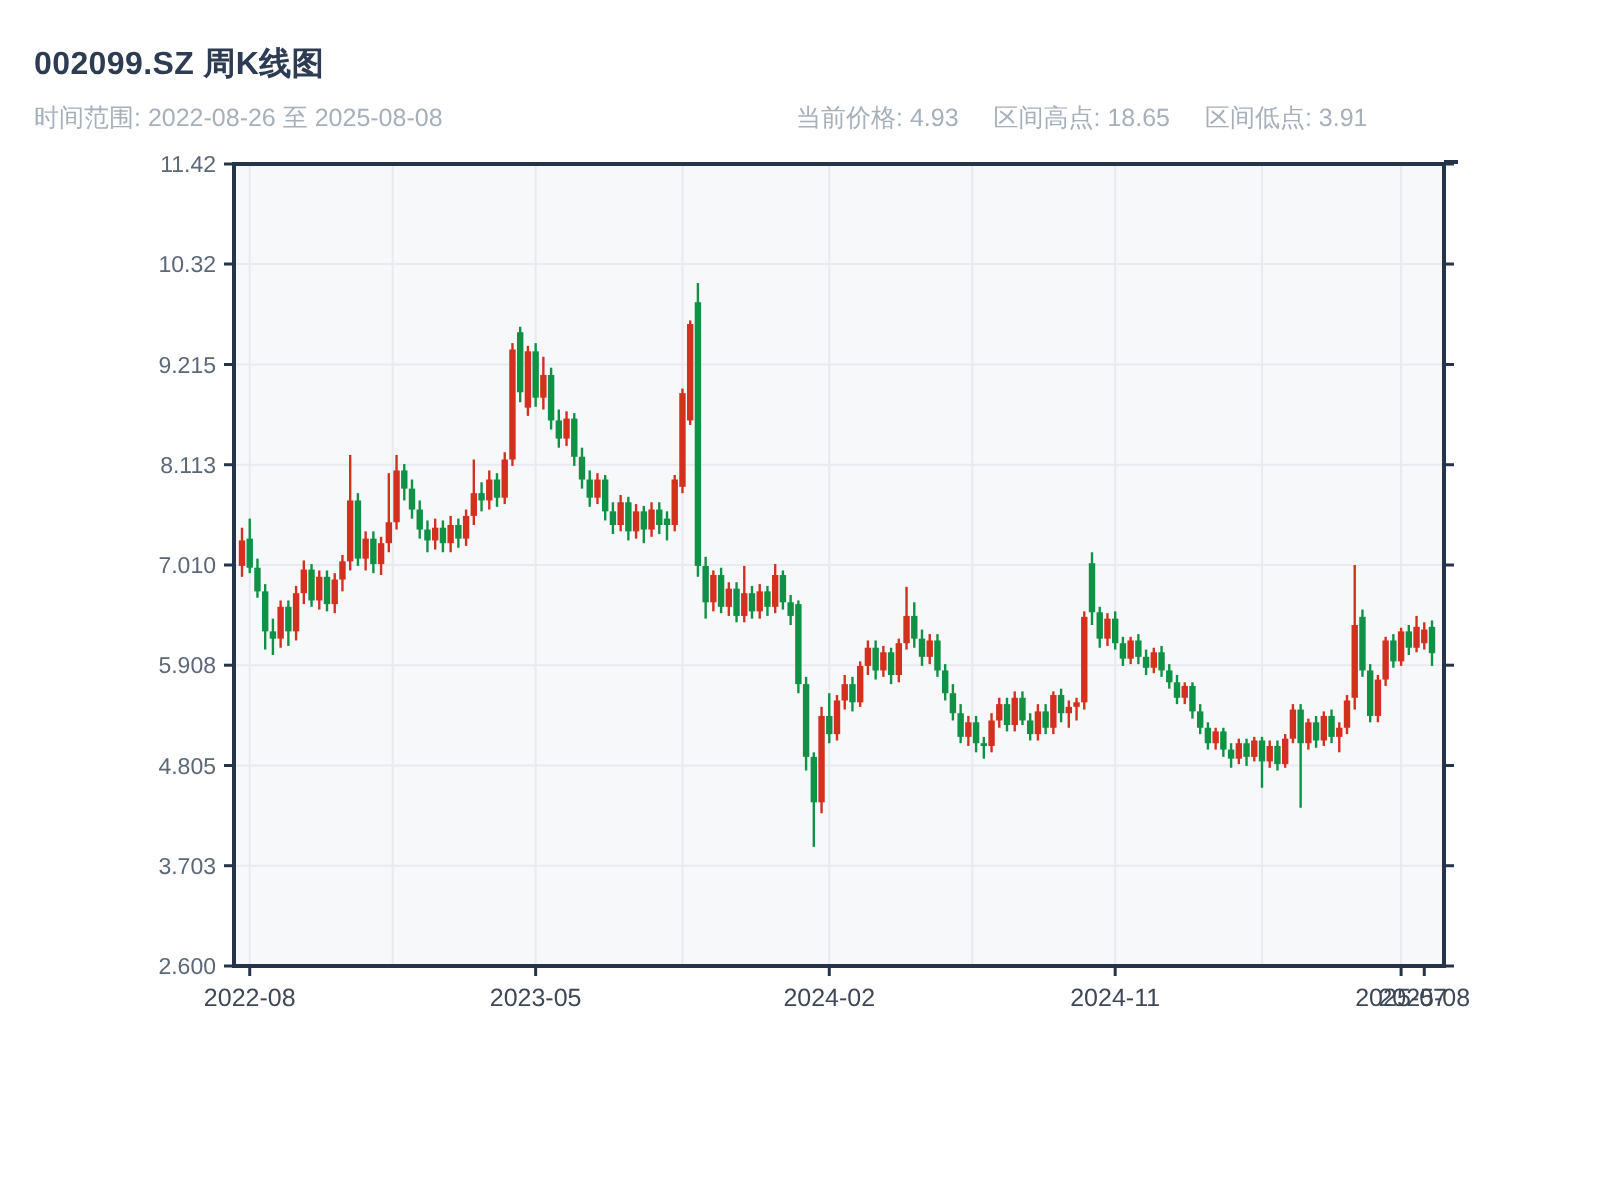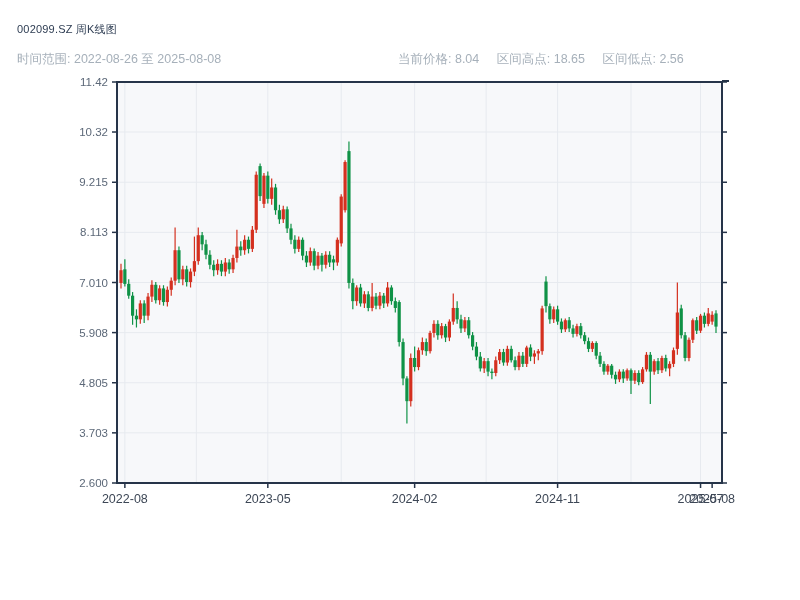--- a/index.html
+++ b/index.html
@@ -1,34 +1,34 @@
 <!DOCTYPE html>
 <html><head>
 <meta charset="utf-8">
 <style>
   html,body{margin:0;padding:0;background:#ffffff;}
   body{width:800px;height:600px;font-family:"Liberation Sans","DejaVu Sans",sans-serif;}
   .page{position:relative;width:800px;height:600px;background:#ffffff;overflow:hidden;}
-  .page-title{position:absolute;left:17px;top:22px;font-size:11px;font-weight:400;color:#2d3c52;letter-spacing:.2px;}
+  .page-title{position:absolute;left:17px;top:22px;font-size:16px;font-weight:700;color:#2d3c52;letter-spacing:.2px;}
   .page-subtitle{position:absolute;left:17px;top:51px;font-size:12.5px;color:#a6b0ba;}
   .stats{position:absolute;left:398px;top:51px;font-size:12.5px;color:#a6b0ba;white-space:nowrap;}
   .stats span{margin-right:14px;}
   .chart-wrap{position:absolute;left:0;top:0;width:800px;height:600px;}
   svg text{font-family:"Liberation Sans","DejaVu Sans",sans-serif;}
 </style>
 </head>
 <body>
 
 <div class="page">
   <div class="page-title">002099.SZ 周K线图</div>
   <div class="page-subtitle">时间范围: 2022-08-26 至 2025-08-08</div>
   <div class="stats">
-    <span>当前价格: 8.04</span>
+    <span>当前价格: 4.93</span>
     <span>区间高点: 18.65</span>
-    <span>区间低点: 2.56</span>
+    <span>区间低点: 3.91</span>
   </div>
   <div class="chart-wrap">
     <svg id="kline-svg" width="800" height="600" viewBox="0 0 800 600">
         <rect x="117" y="82" width="605" height="401" fill="#f7f8fa"></rect>
         <line x1="117" y1="432.85226757369617" x2="722" y2="432.85226757369617" stroke="#e7eaef" stroke-width="1"></line>
         <line x1="117" y1="382.75" x2="722" y2="382.75" stroke="#e7eaef" stroke-width="1"></line>
         <line x1="117" y1="332.60226757369617" x2="722" y2="332.60226757369617" stroke="#e7eaef" stroke-width="1"></line>
         <line x1="117" y1="282.5" x2="722" y2="282.5" stroke="#e7eaef" stroke-width="1"></line>
         <line x1="117" y1="232.35226757369617" x2="722" y2="232.35226757369617" stroke="#e7eaef" stroke-width="1"></line>
         <line x1="117" y1="182.25" x2="722" y2="182.25" stroke="#e7eaef" stroke-width="1"></line>

